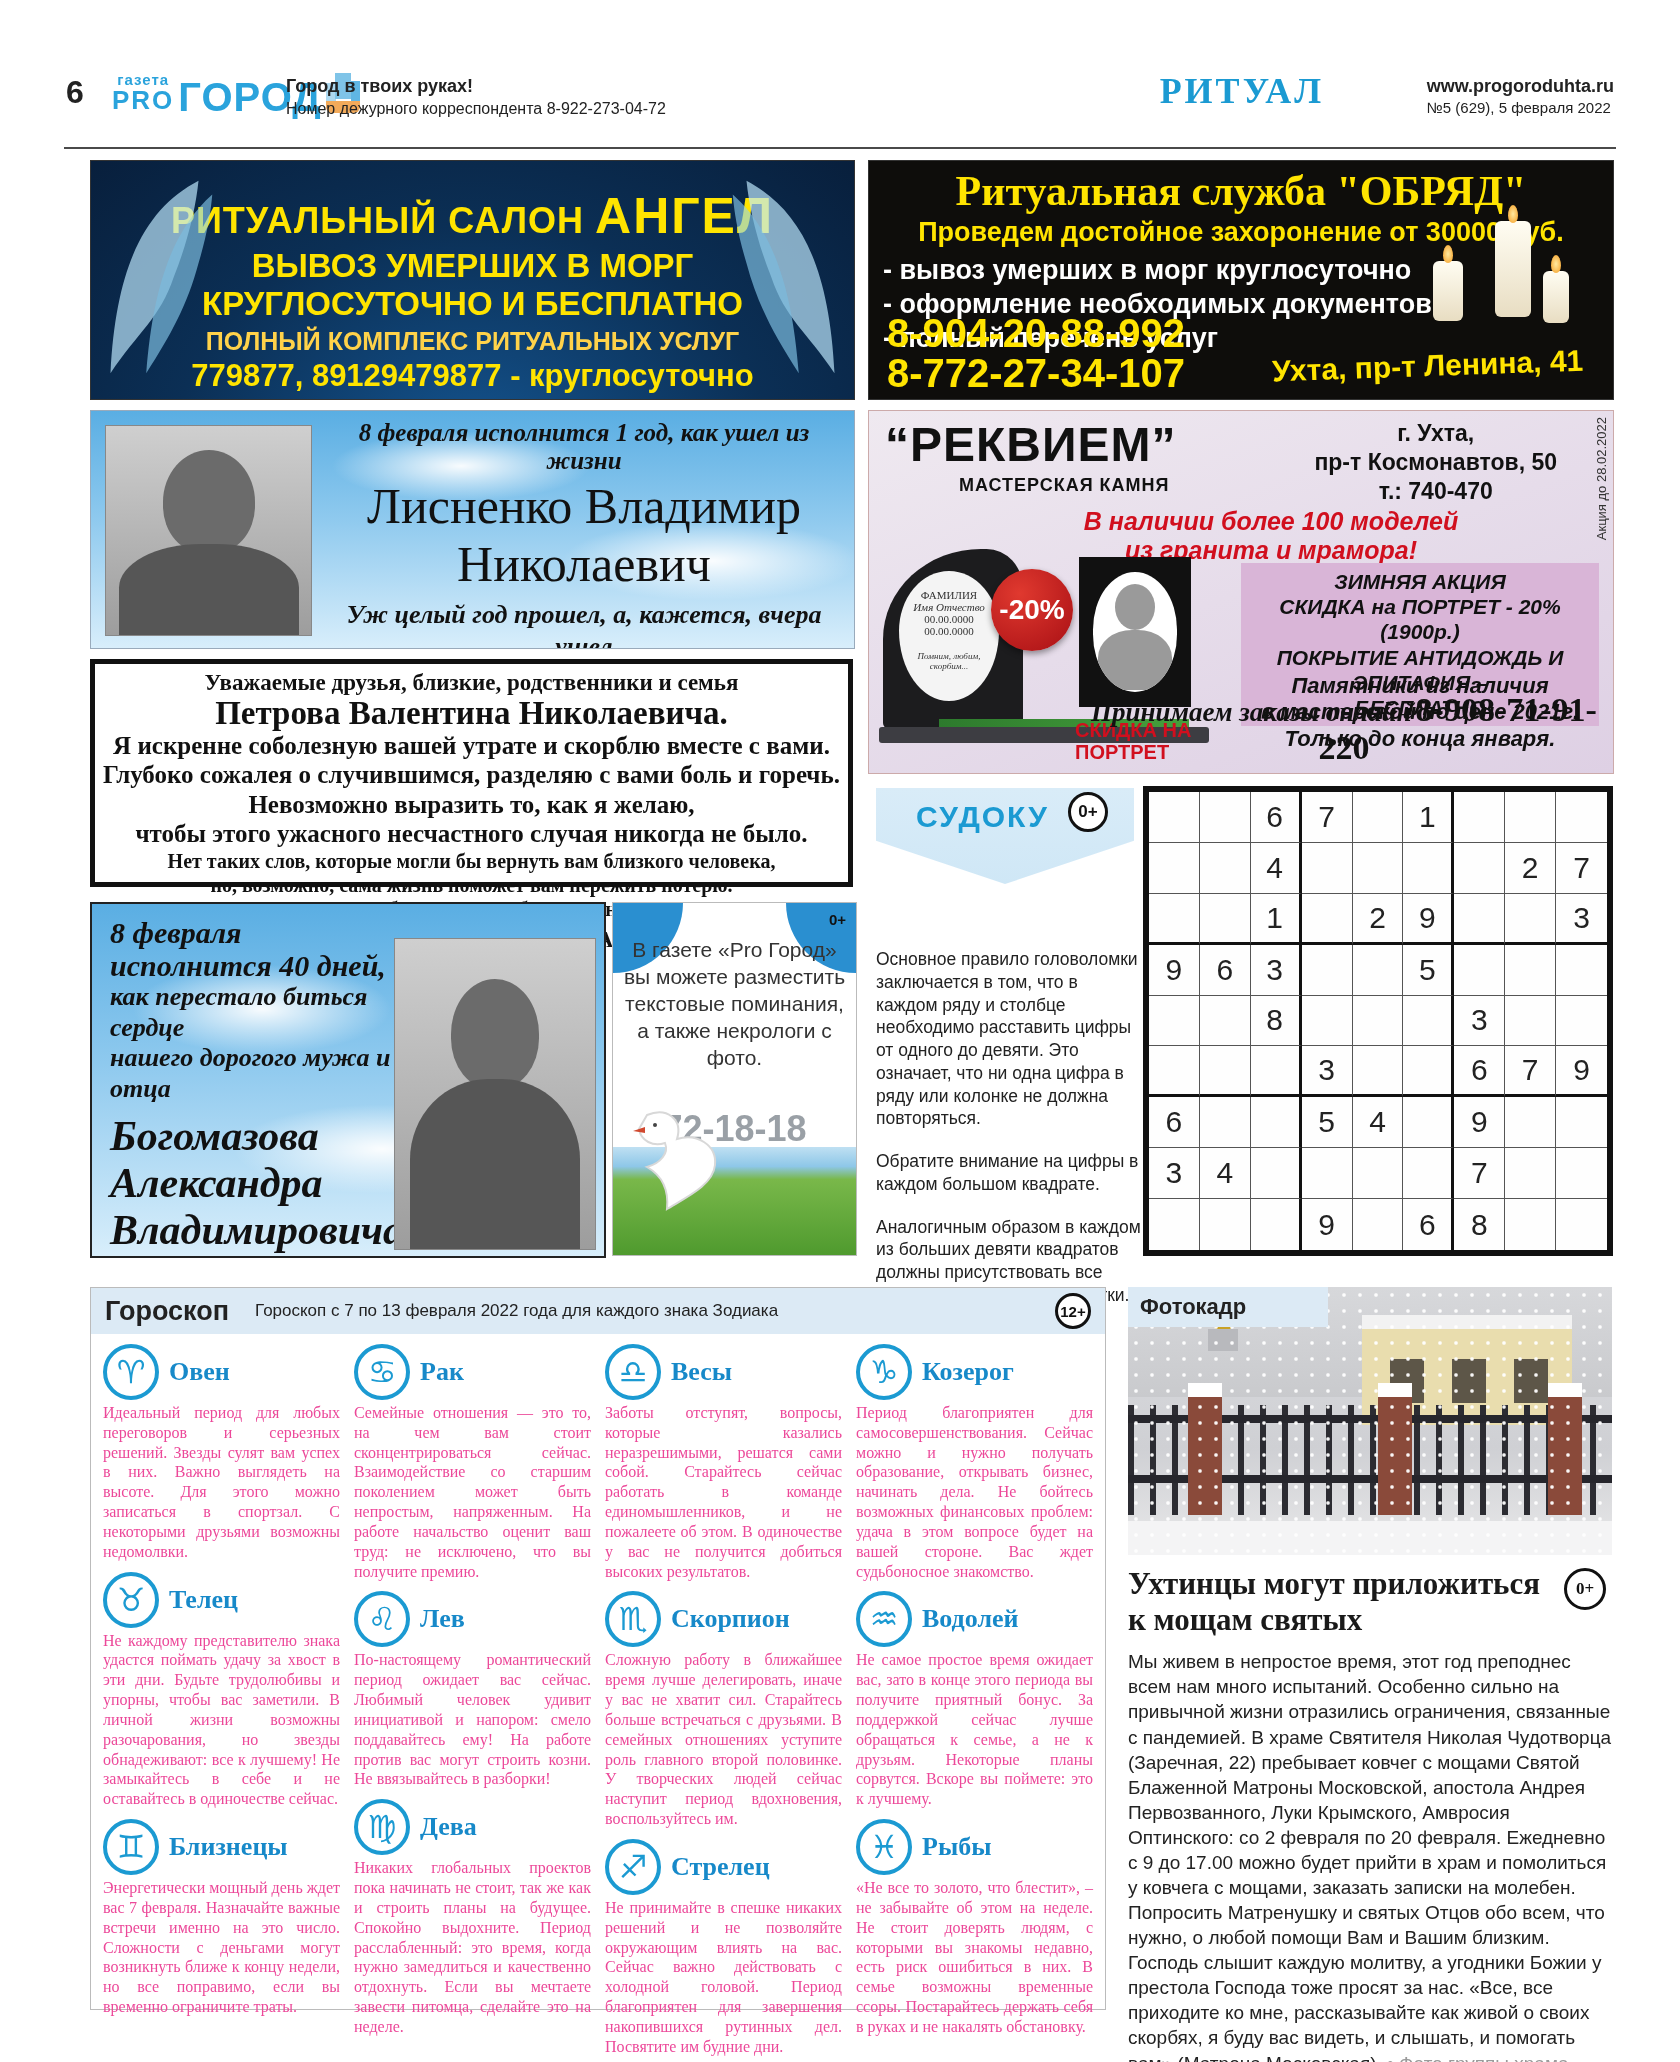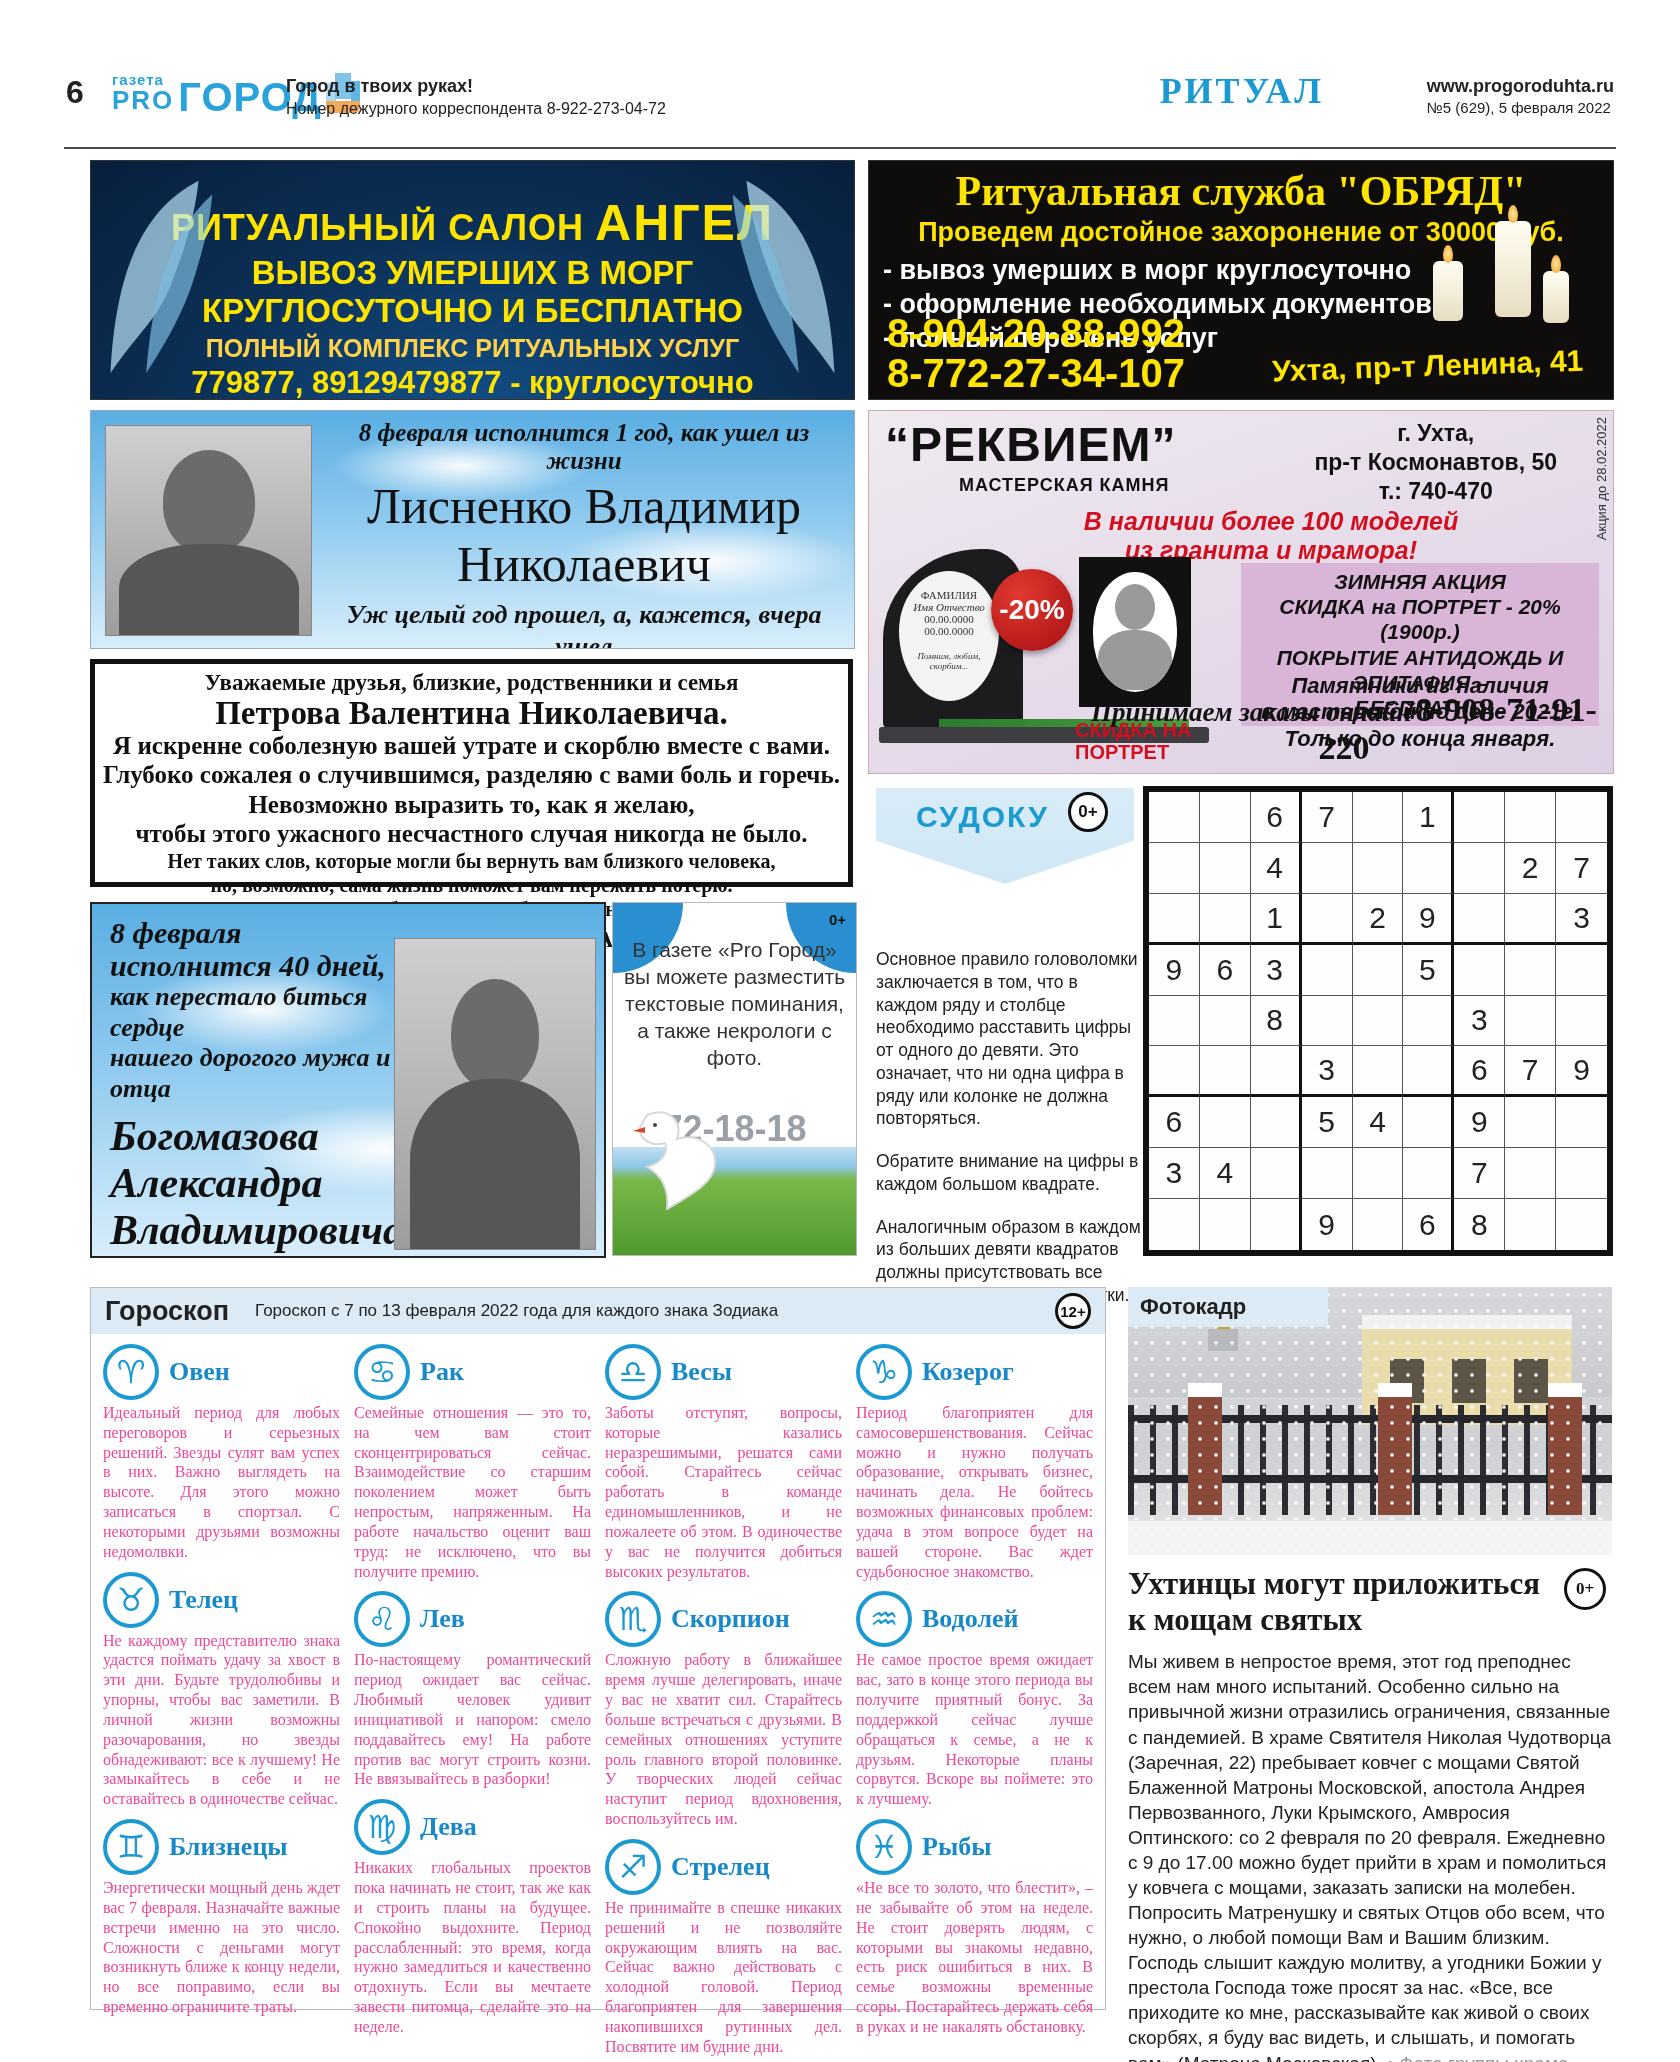--- a/index.html
+++ b/index.html
@@ -1,21 +1,21 @@
 <!DOCTYPE html>
 <html><head>
 <meta charset="utf-8">
 <style>
   html,body{margin:0;padding:0;background:#fff;}
   .page{position:relative;width:1680px;height:2062px;background:#fff;font-family:"Liberation Sans",sans-serif;overflow:hidden;}
   .abs{position:absolute;}
 
   
   .page-num{left:66px;top:74px;font-size:32px;font-weight:bold;color:#222;}
-  .logo{left:112px;top:72px;display:flex;align-items:flex-end;gap:4px;}
+  .logo{left:112px;top:72px;display:flex;align-items:flex-end;gap:4px;text-align:center;}
   .logo-left{display:flex;flex-direction:column;line-height:1;color:#2aa3dc;font-weight:bold;}
   .logo-gazeta{font-size:15px;letter-spacing:1px;}
   .logo-pro{font-size:26px;letter-spacing:2px;}
   .logo-gorod{font-size:40px;line-height:.8;color:#2aa3dc;font-weight:bold;letter-spacing:1px;}
   .logo-building{width:34px;height:40px;position:relative;}
   .lb-t{position:absolute;left:9px;top:0;width:16px;height:26px;background:#7fc4e8;}
   .lb-w{position:absolute;left:0;top:10px;width:10px;height:18px;background:#aed9f0;}
   .lb-r{position:absolute;right:0;top:8px;width:9px;height:20px;background:#5fb6e4;}
   .lb-base{position:absolute;left:0;bottom:0;width:34px;height:12px;background:#f2aa5a;border-radius:0 0 6px 6px;}
   .header-tag{left:286px;top:74px;line-height:1.35;}
@@ -26,21 +26,21 @@
   .issue-block .s1{font-size:18px;font-weight:bold;color:#222;}
   .issue-block .s2{font-size:15px;color:#222;}
   .header-line{left:64px;right:64px;top:147px;height:2px;background:#4a4a4a;}
 
   
   .ad-angel{left:90px;top:160px;width:763px;height:238px;background:radial-gradient(ellipse at 50% 120%, #14548f 0%, #0b2f55 55%, #081f3c 100%);color:#ffe400;text-align:center;overflow:hidden;border:1px solid #333;}
   .wing{position:absolute;width:150px;height:220px;opacity:.85;}
   .wing svg{width:100%;height:100%;}
   .wing.lft{left:-6px;top:6px;}
   .wing.rgt{right:-6px;top:6px;transform:scaleX(-1);}
-  .aa-l1{margin-top:33px;font-size:36px;font-weight:bold;letter-spacing:1px;}
+  .aa-l1{margin-top:26px;font-size:36px;font-weight:bold;letter-spacing:1px;}
   .aa-brand{font-size:50px;font-weight:bold;letter-spacing:2px;}
   .aa-l2{font-size:33px;font-weight:bold;margin-top:2px;}
   .aa-l3{font-size:33px;font-weight:bold;}
   .aa-l4{font-size:25px;font-weight:bold;color:#ffd24a;margin-top:4px;}
   .aa-ph{font-size:31px;font-weight:bold;margin-top:2px;}
   .aa-ad{font-size:23px;font-weight:bold;margin-top:2px;}
 
   
   .ad-obryad{left:868px;top:160px;width:744px;height:238px;background:#0e0d0b;color:#fff;overflow:hidden;border:1px solid #333;}
   .ob-title{font-family:"Liberation Serif",serif;font-size:42px;font-weight:bold;color:#ffe400;text-align:center;margin-top:6px;}

